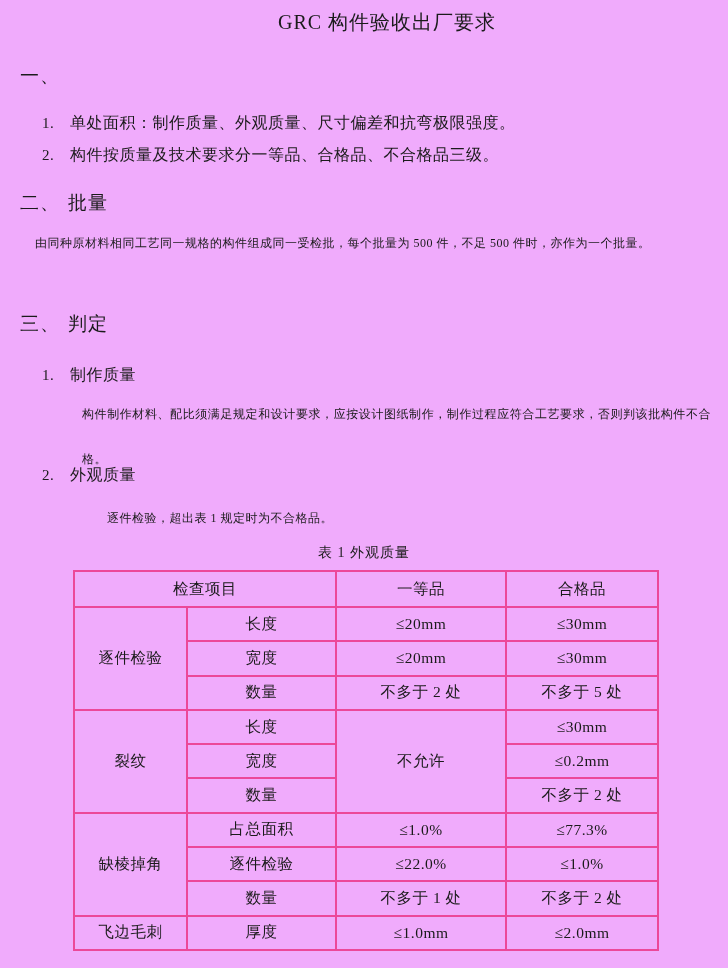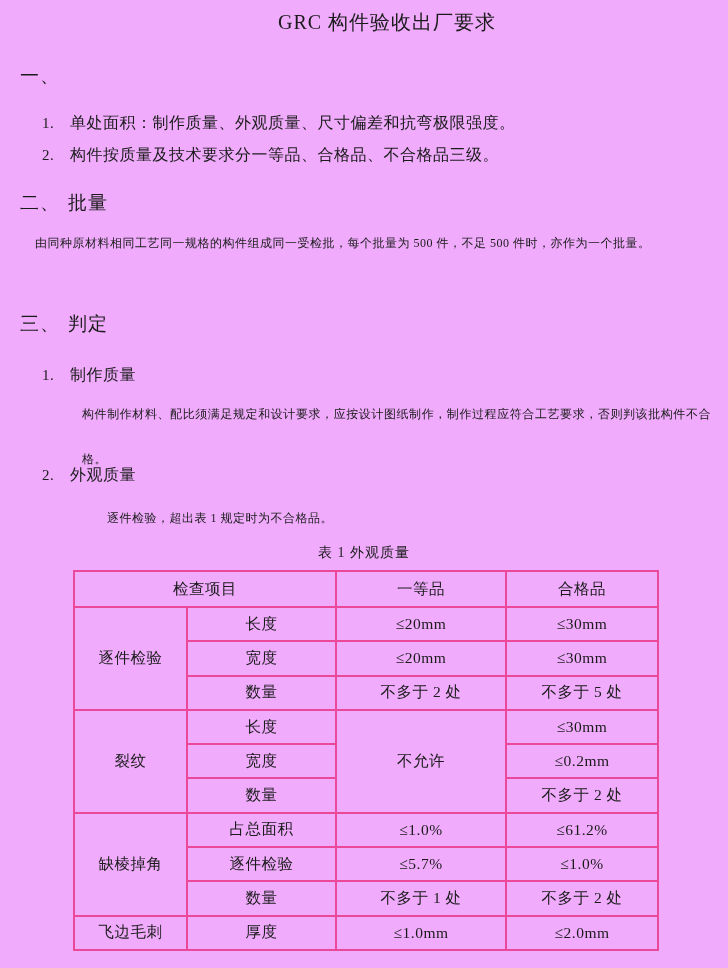--- a/index.html
+++ b/index.html
@@ -147,25 +147,25 @@
       </tr>
       <tr class="drow">
         <td>数量</td>
         <td>不多于 2 处</td>
       </tr>
 
       <tr class="drow">
         <td rowspan="3">缺棱掉角</td>
         <td>占总面积</td>
         <td>≤1.0%</td>
-        <td>≤61.2%</td>
+        <td>≤77.3%</td>
       </tr>
       <tr class="drow">
         <td>逐件检验</td>
-        <td>≤5.7%</td>
+        <td>≤22.0%</td>
         <td>≤1.0%</td>
       </tr>
       <tr class="drow">
         <td>数量</td>
         <td>不多于 1 处</td>
         <td>不多于 2 处</td>
       </tr>
 
       <tr class="drow">
         <td>飞边毛刺</td>

